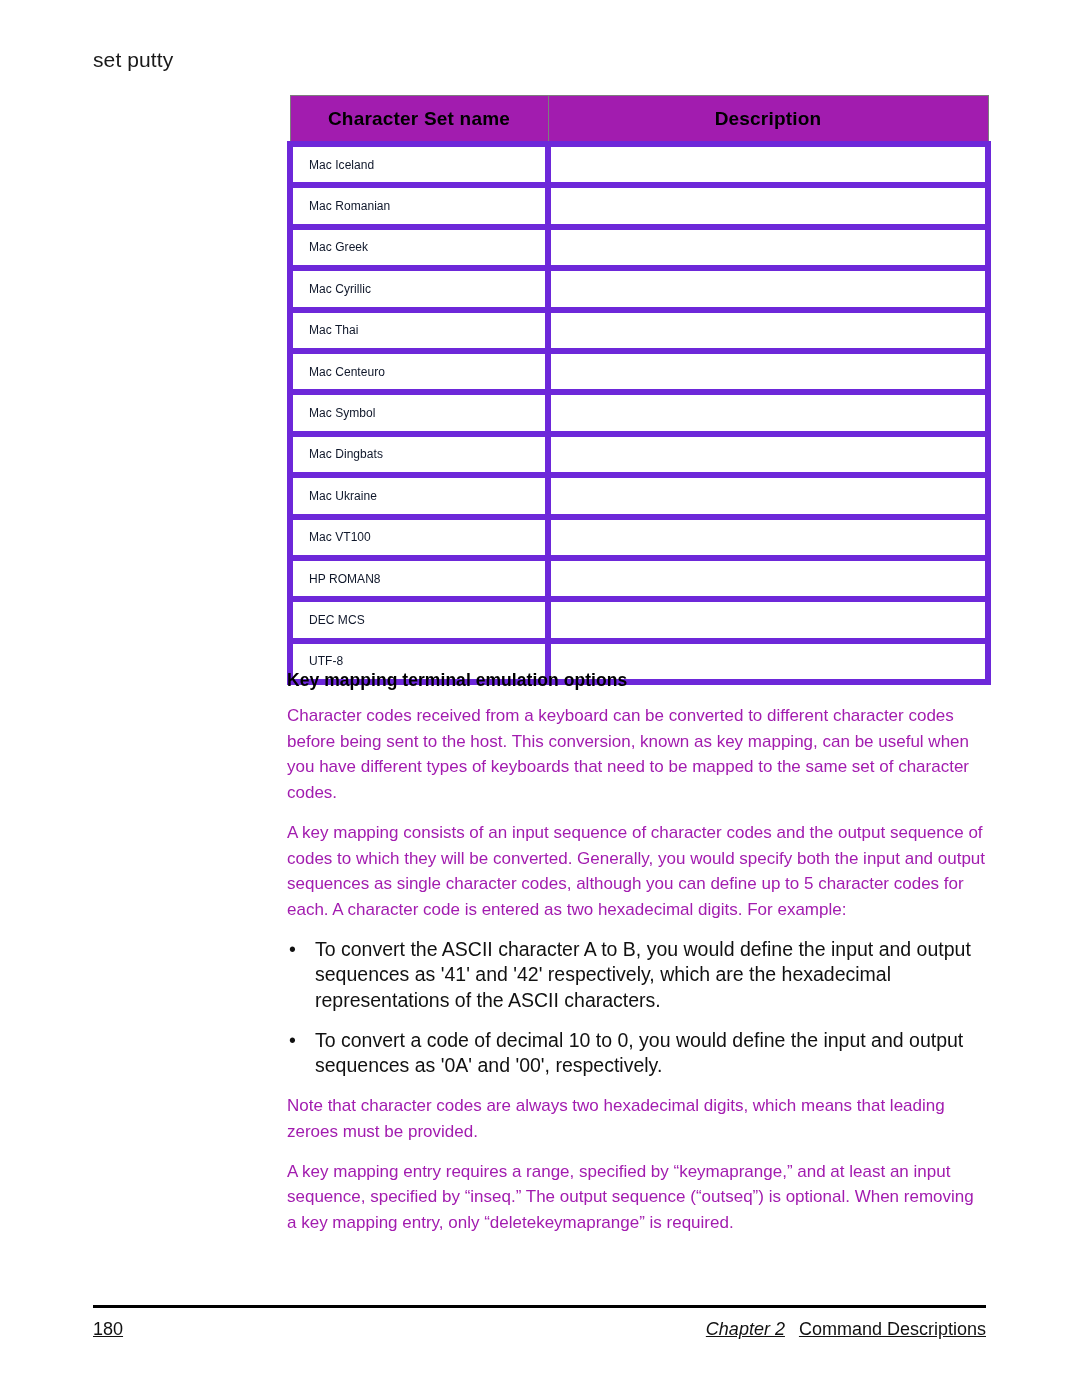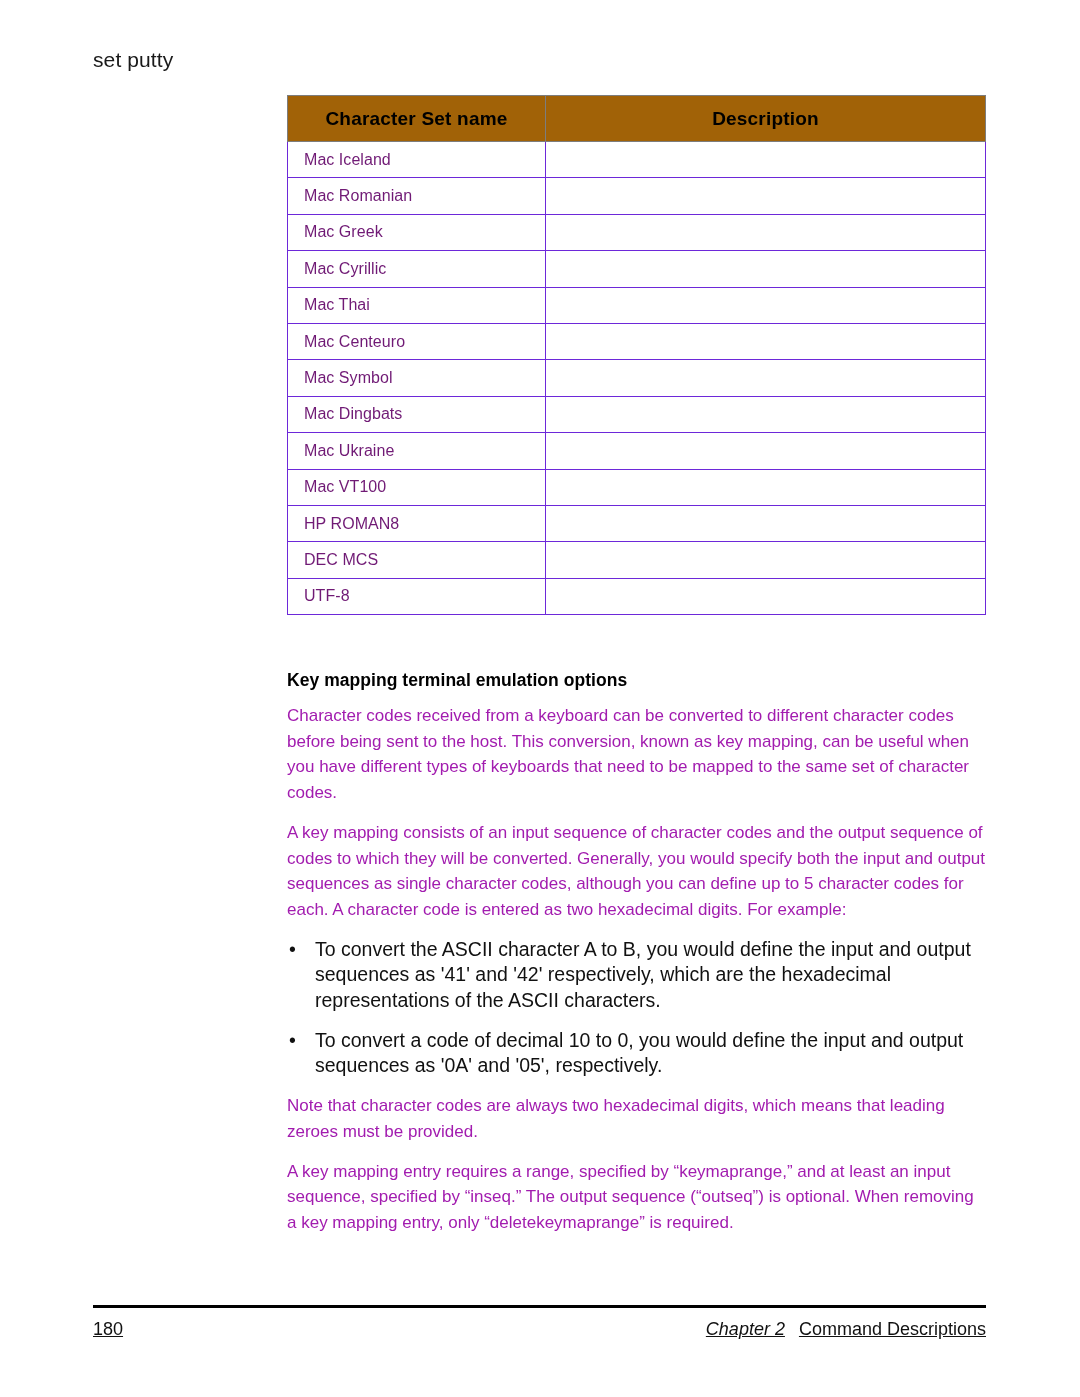--- a/index.html
+++ b/index.html
@@ -46,38 +46,38 @@
     top: 95px;
     width: 698px;
     border-collapse: collapse;
     table-layout: fixed;
     font-size: 15.5px;
   }
   .charset-table col.c-name { width: 258px; }
   .charset-table col.c-desc { width: 440px; }
 
   .charset-table th {
-    background: #a16207;
+    background: #a21caf;
     border: 1px solid #7d7d7d;
     height: 45px;
     font-size: 19px;
     font-weight: bold;
     text-align: center;
     color: #000;
     padding: 0 6px;
     letter-spacing: 0.2px;
   }
 
   .charset-table td {
-    border: 1px solid #6d28d9;
+    border: 6px solid #6d28d9;
     height: 35.4px;
     padding: 0 0 0 16px;
     vertical-align: middle;
-    font-size: 16px;
-    color: #701a75;
+    font-size: 12px;
+    color: #0f172a;
     letter-spacing: 0.05px;
   }
   .charset-table td.desc-cell { padding: 0; }
 
   
   .content {
     position: absolute;
     left: 287px;
     top: 652px;
     width: 700px;
@@ -235,21 +235,21 @@
 
     <p class="para">A key mapping consists of an input sequence of character codes and the output sequence of codes to which they will be converted. Generally, you would specify both the input and output sequences as single character codes, although you can define up to 5 character codes for each. A character code is entered as two hexadecimal digits. For example:</p>
 
     <ul class="bullet-list">
       <li>
         <span class="bullet-dot">•</span>
         <span>To convert the ASCII character A to B, you would define the input and output sequences as '41' and '42' respectively, which are the hexadecimal representations of the ASCII characters.</span>
       </li>
       <li>
         <span class="bullet-dot">•</span>
-        <span>To convert a code of decimal 10 to 0, you would define the input and output sequences as '0A' and '05', respectively.</span>
+        <span>To convert a code of decimal 10 to 0, you would define the input and output sequences as '0A' and '00', respectively.</span>
       </li>
     </ul>
 
     <p class="para">Note that character codes are always two hexadecimal digits, which means that leading zeroes must be provided.</p>
 
     <p class="para">A key mapping entry requires a range, specified by “keymaprange,” and at least an input sequence, specified by “inseq.” The output sequence (“outseq”) is optional. When removing a key mapping entry, only “deletekeymaprange” is required.</p>
 
   </div>
 
   <div class="footer-rule"></div>

